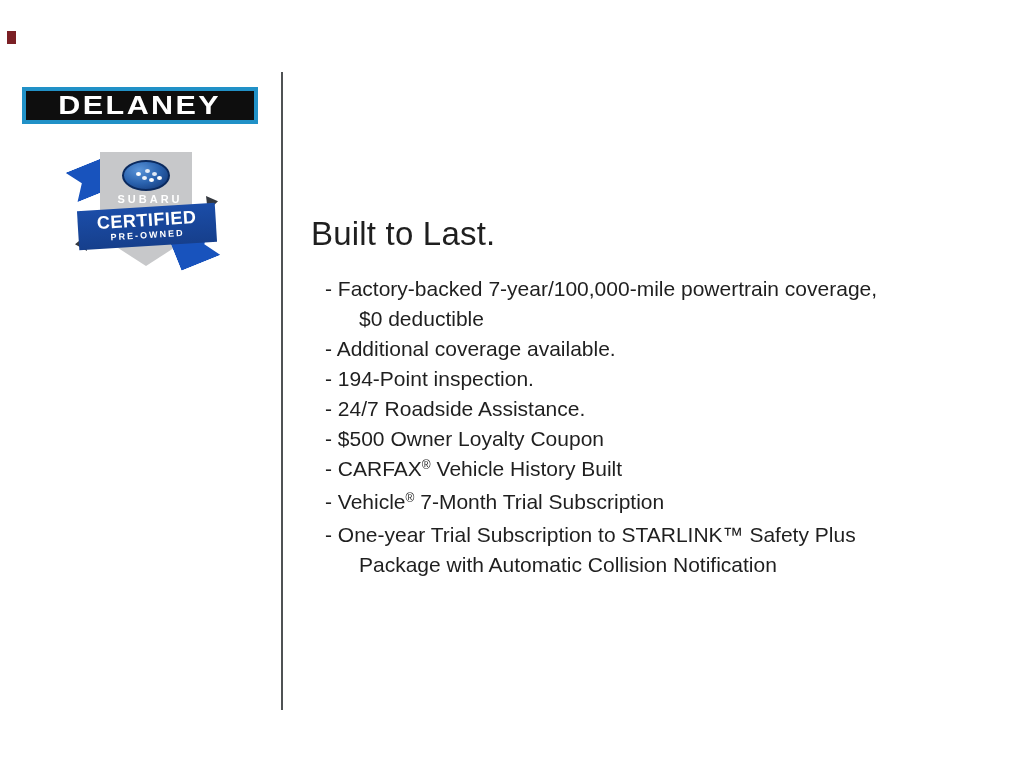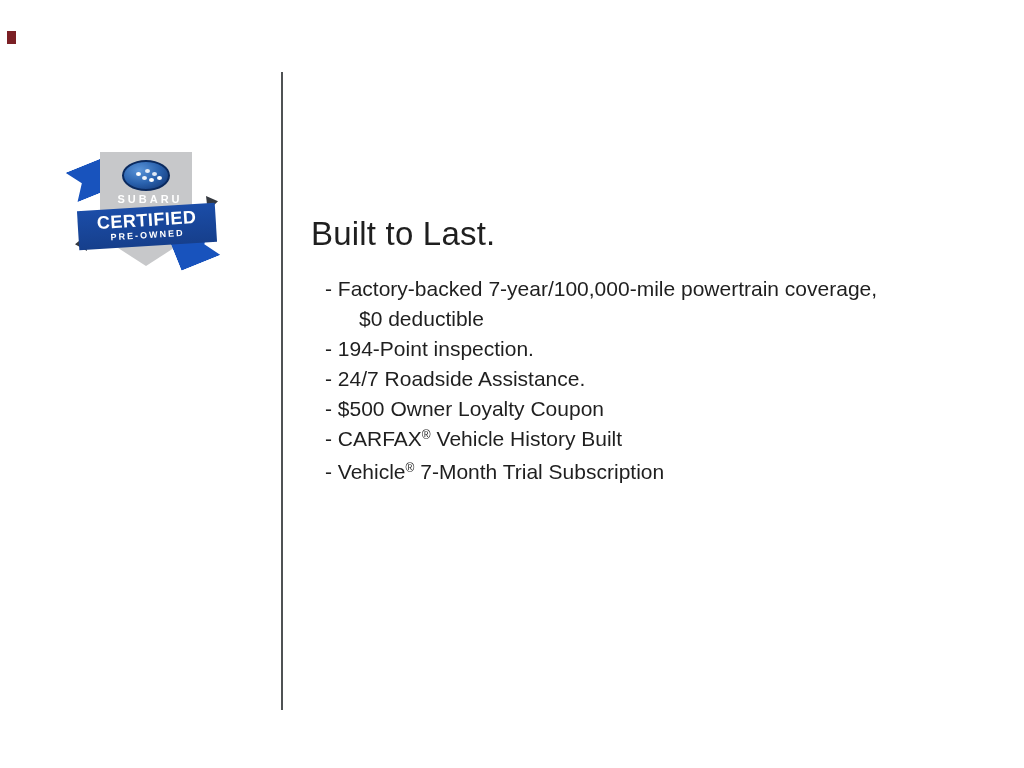--- a/index.html
+++ b/index.html
@@ -120,20 +120,23 @@
   .l2 { padding-left: 34px; }
   .sup { font-size: 12px; position: relative; top: -7px; }
 </style>
 </head>
 <body>
 
 <div class="page">
 
   <div class="corner-mark"></div>
 
+  <div class="delaney">
+    <span class="delaney-txt">DELANEY</span>
+  </div>
 
   <div class="badge">
     <div class="flag flag-tl"></div>
     <div class="shield"></div>
     <div class="flag flag-br"></div>
     <div class="fold fold-tr"></div>
     <div class="fold fold-bl"></div>
     <div class="oval">
       <span class="stars"></span>
     </div>
@@ -147,29 +150,36 @@
   <div class="divider"></div>
 
   <h1 class="heading">Built to Last.</h1>
 
   <div class="list" id="feature-list">
       <div class="li">
         <div class="l1">- Factory-backed 7-year/100,000-mile powertrain coverage,</div>
         <div class="l2">$0 deductible</div>
       </div>
       <div class="li">
+        <div class="l1">- Additional coverage available.</div>
+      </div>
+      <div class="li">
         <div class="l1">- 194-Point inspection.</div>
       </div>
       <div class="li">
         <div class="l1">- 24/7 Roadside Assistance.</div>
       </div>
       <div class="li">
         <div class="l1">- $500 Owner Loyalty Coupon</div>
       </div>
       <div class="li">
         <div class="l1"><span>- CARFAX</span><span class="sup">®</span><span> Vehicle History Built</span></div>
       </div>
       <div class="li">
         <div class="l1"><span>- Vehicle</span><span class="sup">®</span><span> 7-Month Trial Subscription</span></div>
       </div>
+      <div class="li">
+        <div class="l1">- One-year Trial Subscription to STARLINK™ Safety Plus</div>
+        <div class="l2">Package with Automatic Collision Notification</div>
+      </div>
     </div>
 
 </div>
 
 </body></html>

